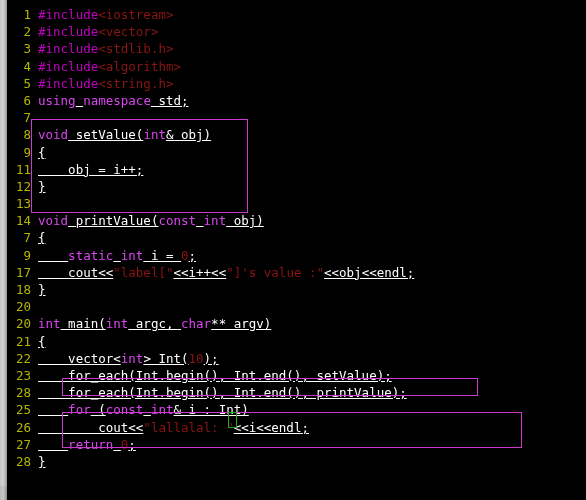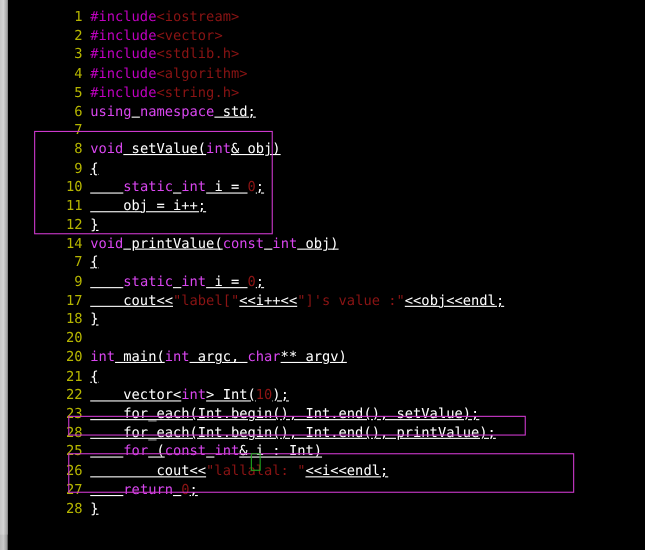--- a/index.html
+++ b/index.html
@@ -39,21 +39,20 @@
   }
 
   
   #code-surface {
     position: absolute;
     left: 7px;
     top: 0;
     right: 0;
     bottom: 0;
     padding-top: 6px;
-    margin-left: 44px;
   }
 
   .code-line {
     position: relative;
     height: 17.2px;
     white-space: pre;
     color: #ffffff;
   }
   .lineno {
     display: inline-block;
@@ -110,23 +109,23 @@
   <div id="code-surface">
       <div class="code-line"><span class="lineno">1</span><span class="codetext"><span class="pre">#include</span><span class="hdr">&lt;iostream&gt;</span></span></div>
       <div class="code-line"><span class="lineno">2</span><span class="codetext"><span class="pre">#include</span><span class="hdr">&lt;vector&gt;</span></span></div>
       <div class="code-line"><span class="lineno">3</span><span class="codetext"><span class="pre">#include</span><span class="hdr">&lt;stdlib.h&gt;</span></span></div>
       <div class="code-line"><span class="lineno">4</span><span class="codetext"><span class="pre">#include</span><span class="hdr">&lt;algorithm&gt;</span></span></div>
       <div class="code-line"><span class="lineno">5</span><span class="codetext"><span class="pre">#include</span><span class="hdr">&lt;string.h&gt;</span></span></div>
       <div class="code-line"><span class="lineno">6</span><span class="codetext"><span class="kw">using</span><span class="pln"> </span><span class="kw">namespace</span><span class="pln"> std;</span></span></div>
       <div class="code-line"><span class="lineno">7</span><span class="codetext"></span></div>
       <div class="code-line"><span class="lineno">8</span><span class="codetext"><span class="kw">void</span><span class="pln"> setValue(</span><span class="kw">int</span><span class="pln">&amp; obj)</span></span></div>
       <div class="code-line"><span class="lineno">9</span><span class="codetext"><span class="pln">{</span></span></div>
-      <div class="code-line"><span class="lineno">10</span><span class="codetext"><span class="pln">    </span><span class="kw">static</span><span class="pln"> </span><span class="kw">int</span><span class="pln"> i = </span><span class="num">0</span><span class="pln">;</span></span></div>
       <div class="code-line"><span class="lineno">11</span><span class="codetext"><span class="pln">    obj = i++;</span></span></div>
       <div class="code-line"><span class="lineno">12</span><span class="codetext"><span class="pln">}</span></span></div>
+      <div class="code-line"><span class="lineno">13</span><span class="codetext"></span></div>
       <div class="code-line"><span class="lineno">14</span><span class="codetext"><span class="kw">void</span><span class="pln"> printValue(</span><span class="kw">const</span><span class="pln"> </span><span class="kw">int</span><span class="pln"> obj)</span></span></div>
       <div class="code-line"><span class="lineno">7</span><span class="codetext"><span class="pln">{</span></span></div>
       <div class="code-line"><span class="lineno">9</span><span class="codetext"><span class="pln">    </span><span class="kw">static</span><span class="pln"> </span><span class="kw">int</span><span class="pln"> i = </span><span class="num">0</span><span class="pln">;</span></span></div>
       <div class="code-line"><span class="lineno">17</span><span class="codetext"><span class="pln">    cout&lt;&lt;</span><span class="str">"label["</span><span class="pln">&lt;&lt;i++&lt;&lt;</span><span class="str">"]'s value :"</span><span class="pln">&lt;&lt;obj&lt;&lt;endl;</span></span></div>
       <div class="code-line"><span class="lineno">18</span><span class="codetext"><span class="pln">}</span></span></div>
       <div class="code-line"><span class="lineno">20</span><span class="codetext"></span></div>
       <div class="code-line"><span class="lineno">20</span><span class="codetext"><span class="kw">int</span><span class="pln"> main(</span><span class="kw">int</span><span class="pln"> argc, </span><span class="kw">char</span><span class="pln">** argv)</span></span></div>
       <div class="code-line"><span class="lineno">21</span><span class="codetext"><span class="pln">{</span></span></div>
       <div class="code-line"><span class="lineno">22</span><span class="codetext"><span class="pln">    vector&lt;</span><span class="kw">int</span><span class="pln">&gt; Int(</span><span class="num">10</span><span class="pln">);</span></span></div>
       <div class="code-line"><span class="lineno">23</span><span class="codetext"><span class="pln">    for_each(Int.begin(), Int.end(), setValue);</span></span></div>

